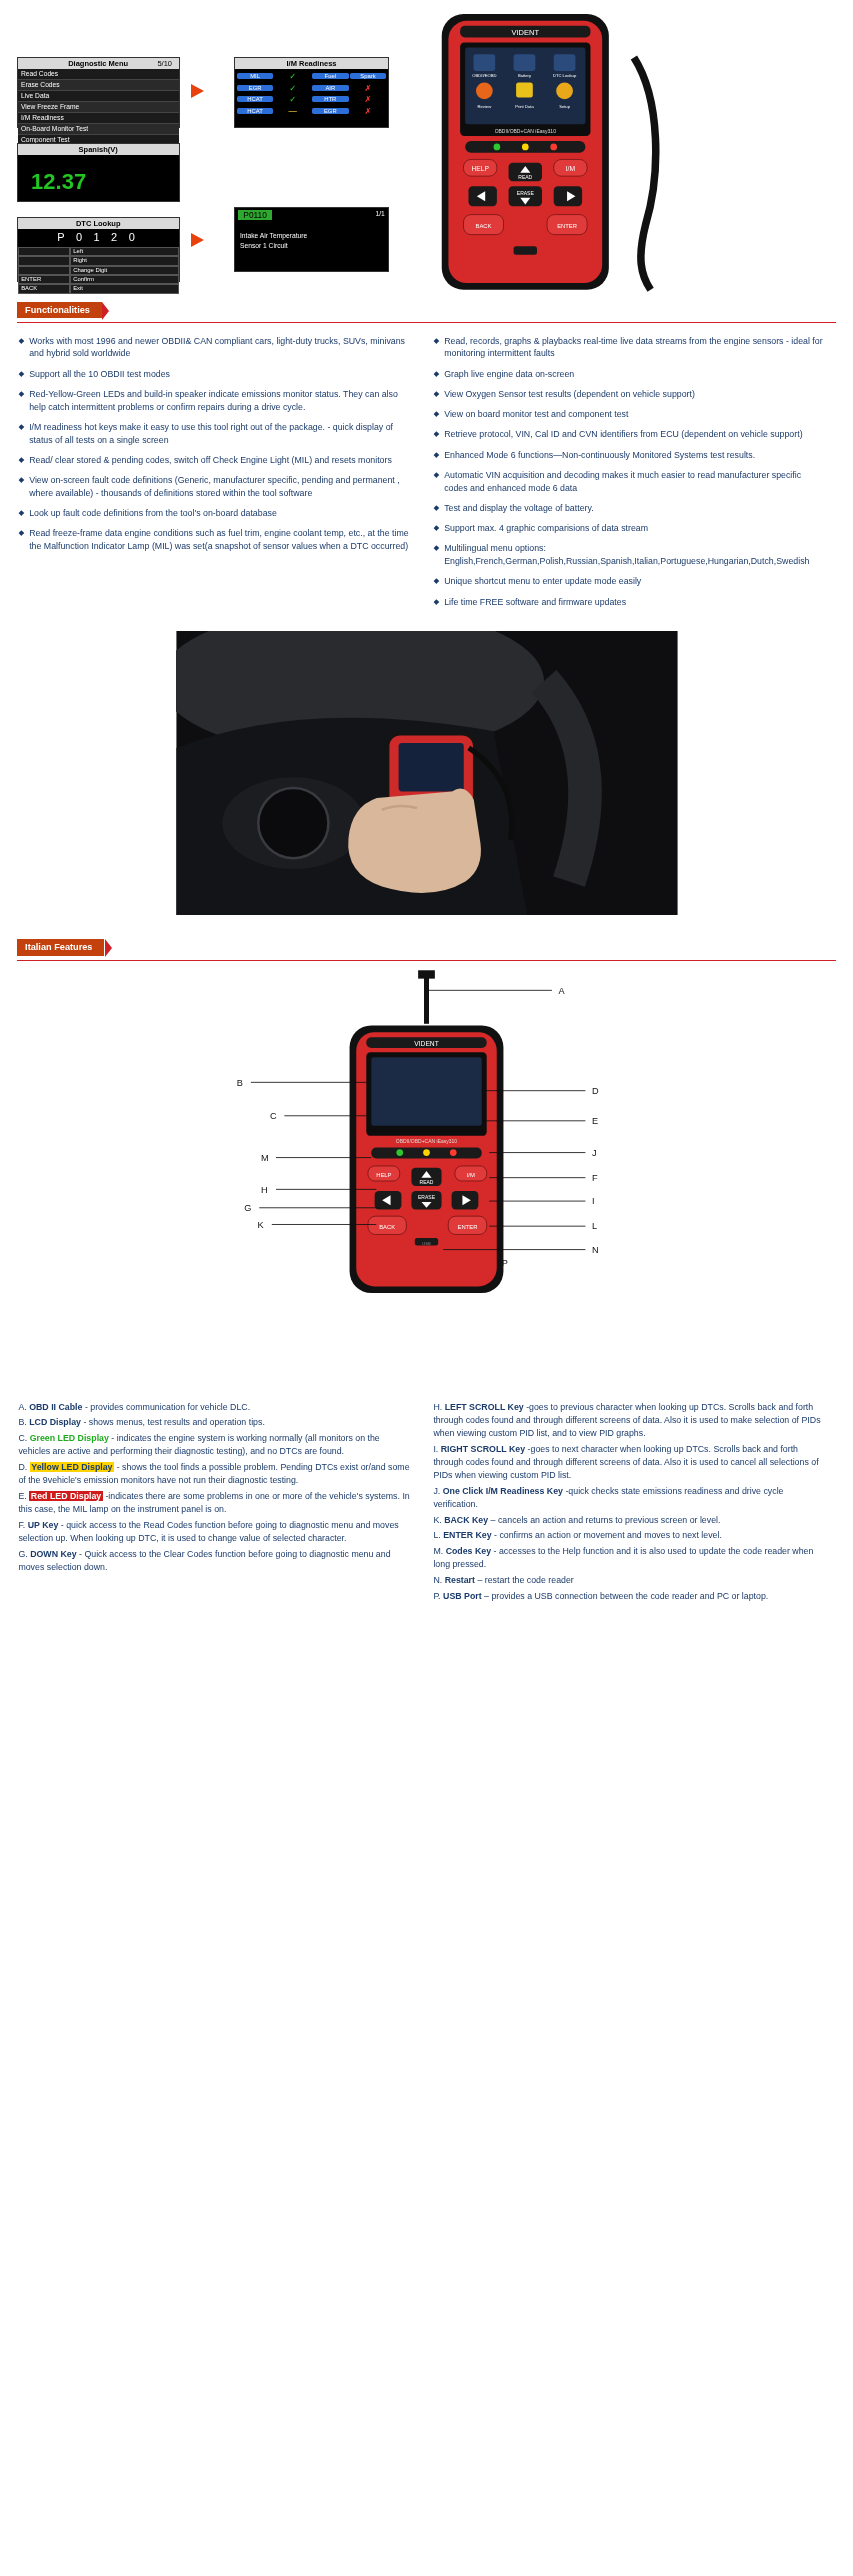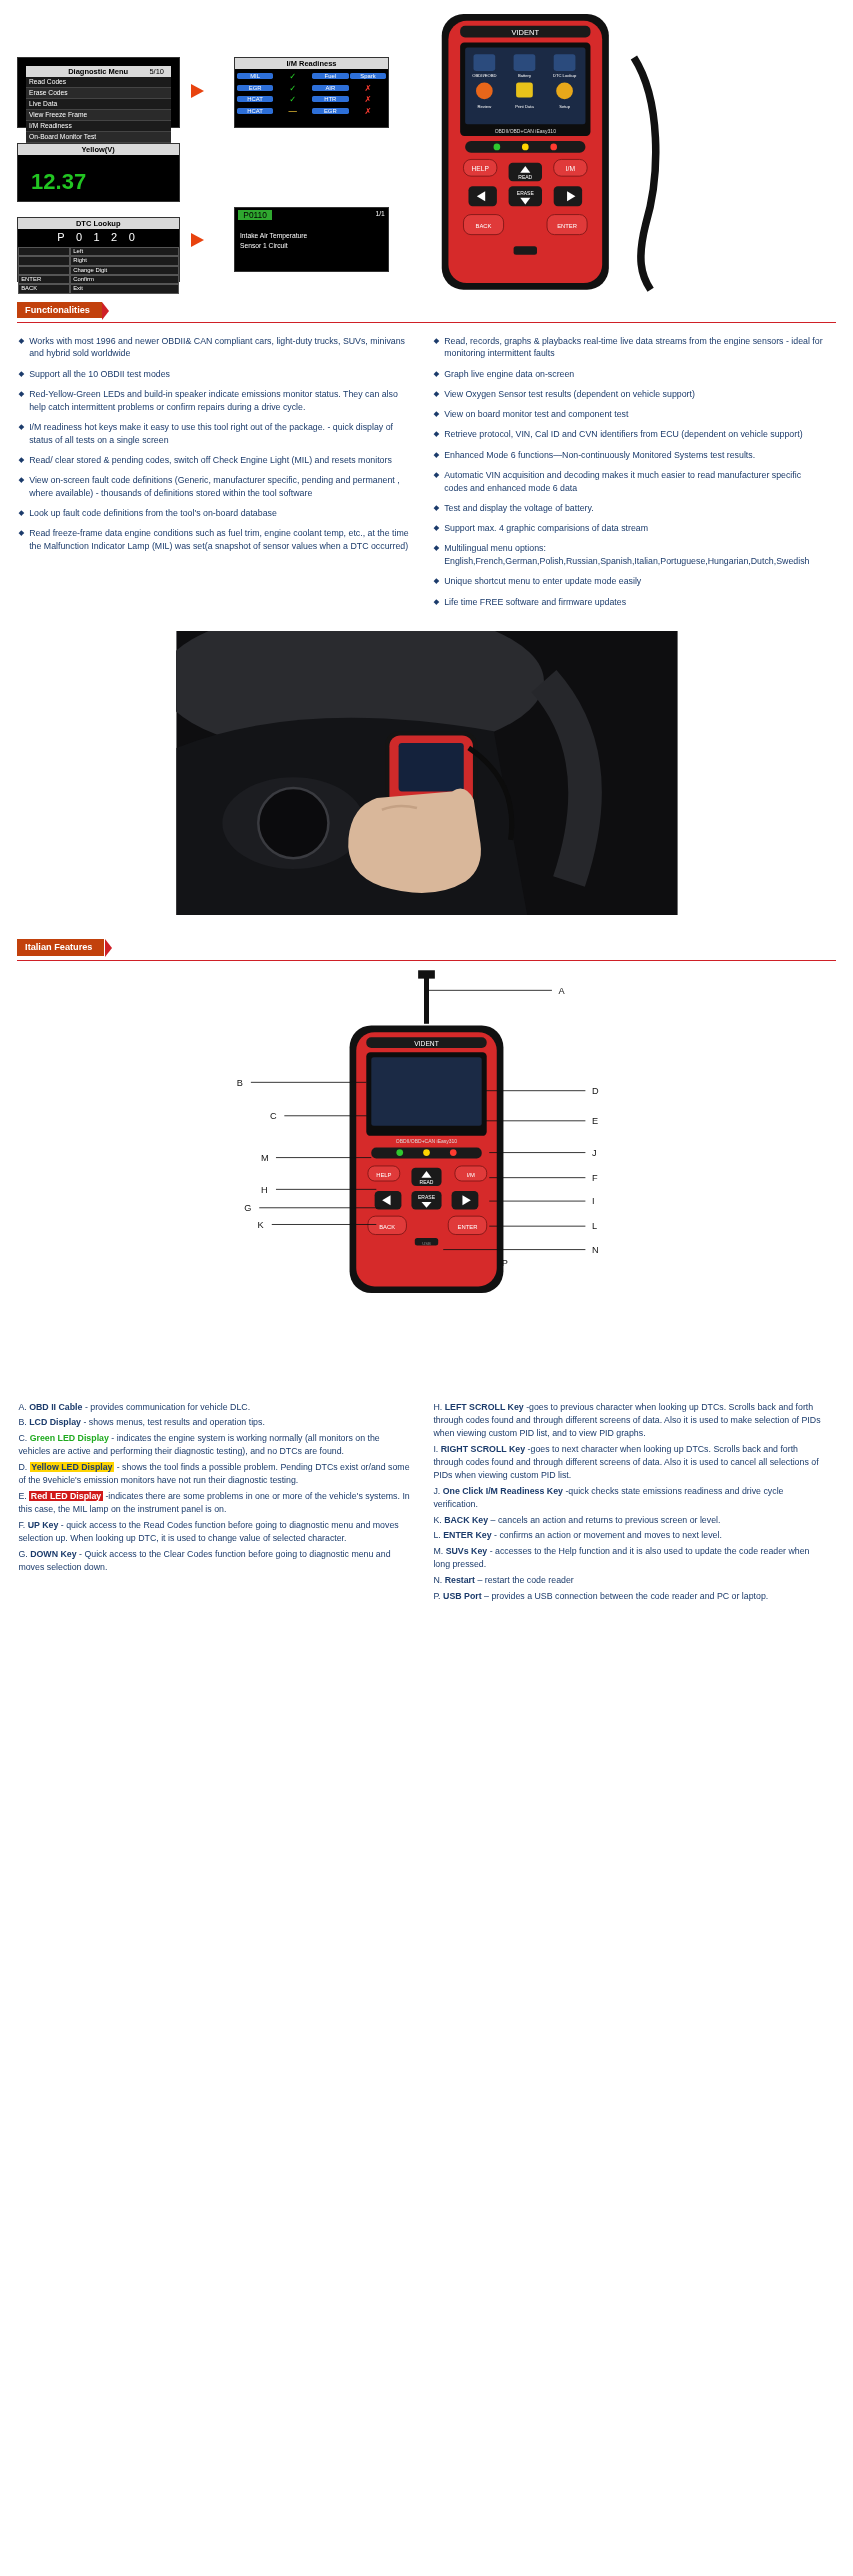--- a/index.html
+++ b/index.html
@@ -14,21 +14,21 @@
   .page { width:853px; position:relative; }
 
   
   .top-section { position:relative; height:301px; }
 
   .screen-col { position:absolute; left:16.7px; top:57px; width:201px; }
   .screen {
     background:#000; border:0.8px solid #333; color:#fff;
     font-size:6.7px; line-height:1.25;
   }
-  .menu-screen { width:163px; height:71px; padding:8px; }
+  .menu-screen { width:163px; height:71px; padding:0; }
   .menu-title {
     background:#d9d9d9; color:#000; font-size:7.5px; text-align:center;
     padding:0.8px 0; position:relative; font-weight:bold;
   }
   .menu-title .count { position:absolute; right:6.7px; top:0.8px; font-weight:normal; }
   .menu-list { background:#000; }
   .menu-list div {
     border-bottom:0.8px solid #444; padding:0.8px 3.3px; font-size:6.7px; color:#fff;
     background:#1b1b1b;
   }
@@ -128,21 +128,21 @@
           <div class="alt">Erase Codes</div>
           <div>Live Data</div>
           <div class="alt">View Freeze Frame</div>
           <div>I/M Readiness</div>
           <div class="alt">On-Board Monitor Test</div>
           <div>Component Test</div>
         </div>
       </div>
 
       <div class="screen battery-screen">
-        <div class="battery-title">Yellow(V)</div>
+        <div class="battery-title">Spanish(V)</div>
         <div class="battery-value">12.37</div>
       </div>
 
       <div class="screen dtc-screen">
         <div class="dtc-title">DTC Lookup</div>
         <div class="dtc-code">P 0 1 2 0</div>
         <div class="dtc-rows">
           <div>
               <span class="k">&nbsp;</span>
               <span class="v">Left</span>
@@ -547,21 +547,21 @@
         <b>BACK Key</b>
         <span>– cancels an action and returns to previous screen or level.</span>
       </div>
       <div class="litem">
         <span>L.</span>
         <b>ENTER Key</b>
         <span>- confirms an action or movement and moves to next level.</span>
       </div>
       <div class="litem">
         <span>M.</span>
-        <b>SUVs Key</b>
+        <b>Codes Key</b>
         <span>- accesses to the Help function and it is also used to update the code reader when long pressed.</span>
       </div>
       <div class="litem">
         <span>N.</span>
         <b>Restart</b>
         <span>– restart the code reader</span>
       </div>
       <div class="litem">
         <span>P.</span>
         <b>USB Port</b>

